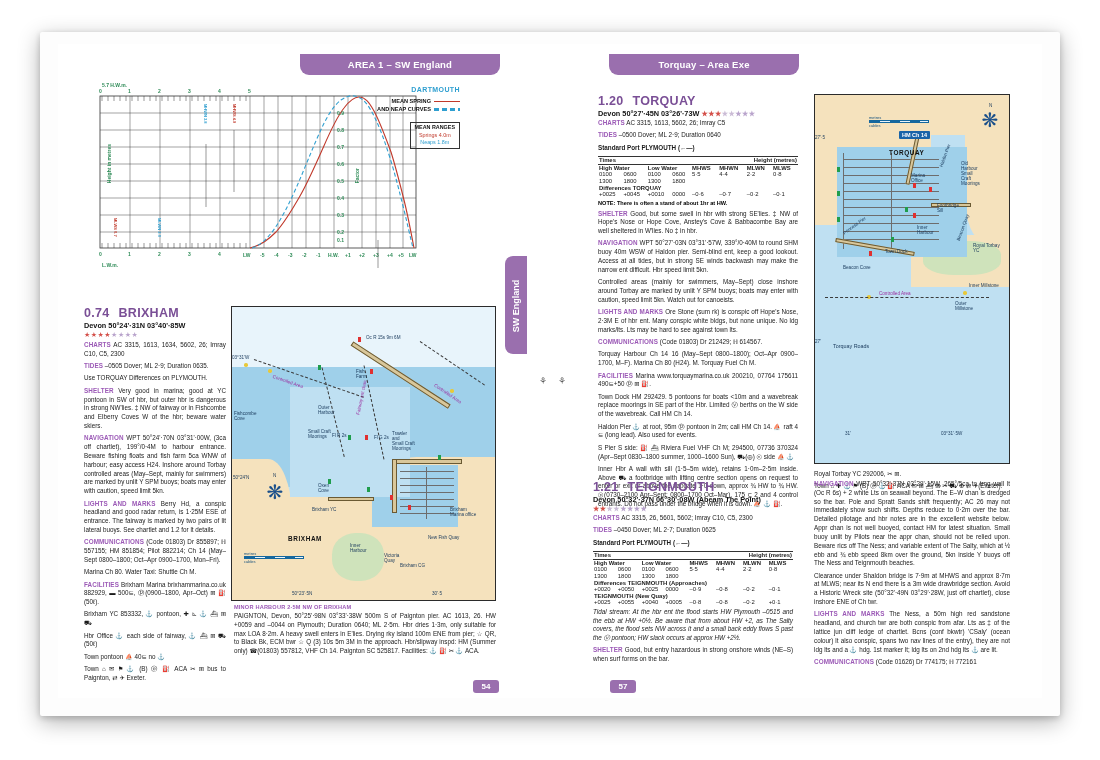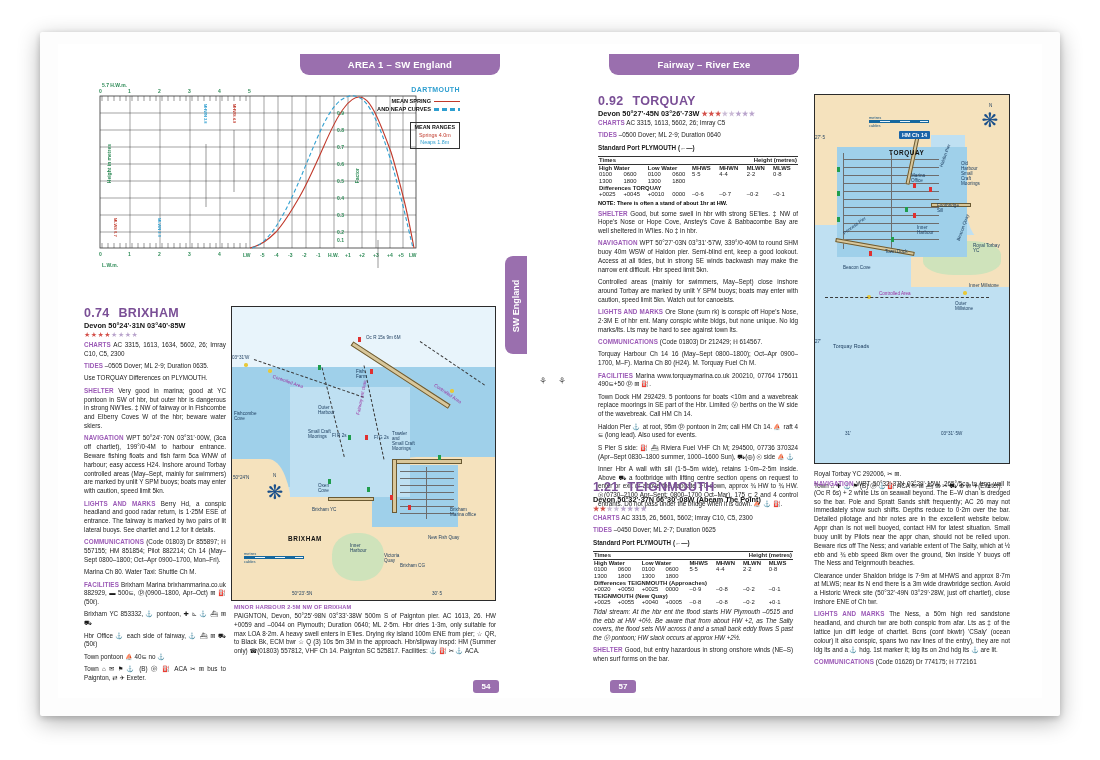--- a/index.html
+++ b/index.html
@@ -251,21 +251,21 @@
 <body>
 
 <div id="root">
 
   <div class="book-shadow"></div>
   <div class="page-white"></div>
 
   <div class="spread">
 
     <div class="headtab" id="headtab-left">AREA 1 – SW England</div>
-    <div class="headtab" id="headtab-right">Fairway – River Exe</div>
+    <div class="headtab" id="headtab-right">Torquay – Area Exe</div>
 
     <div class="sidetab">
       <span>SW England</span>
     </div>
 
     <div class="regmark" style="left:481px; top:333px;">⚘</div>
     <div class="regmark" style="left:500px; top:333px;">⚘</div>
 
     <div class="pagenum" id="pagenum-left">54</div>
     <div class="pagenum" id="pagenum-right">57</div>
@@ -601,21 +601,21 @@
     </div>
 
     <div class="chart-caption" style="left:176px; top:560px;">MINOR HARBOUR 2·5M NW OF BRIXHAM</div>
     <div class="col" style="left:176px; top:568px; width:262px;">
       <p class="body tiny">PAIGNTON, Devon, 50°25'·98N 03°33'·38W 500m S of Paignton pier. AC 1613, 26. HW +0059 and –0044 on Plymouth; Duration 0640; ML 2·5m. Hbr dries 1·3m, only suitable for max LOA 8·2m. A heavy swell enters in E'lies. Drying rky island 100m ENE from pier; ☆ QR, to Black Bk, ECM bwr ☆ Q (3) 10s 5m 3M in the approach. Hbr/slipway inspd: HM (Summer only) ☎(01803) 557812, VHF Ch 14. Paignton SC 525817. Facilities: ⚓ ⛽ ✂ ⚓ ACA.</p>
     </div>
 
     <div class="col" style="left:540px; top:50px; width:200px;">
 
       <div class="sec-head">
-        <span class="num">0.92</span><span>TORQUAY</span>
+        <span class="num">1.20</span><span>TORQUAY</span>
       </div>
       <div class="sub-pos">
         <span>Devon 50°27'·45N 03°26'·73W</span>
         <span class="stars">
           <span class="f">★★★</span><span class="h">★★</span><span class="e">★★★</span>
         </span>
       </div>
 
       <p class="body">
         <span class="lbl">CHARTS</span>

